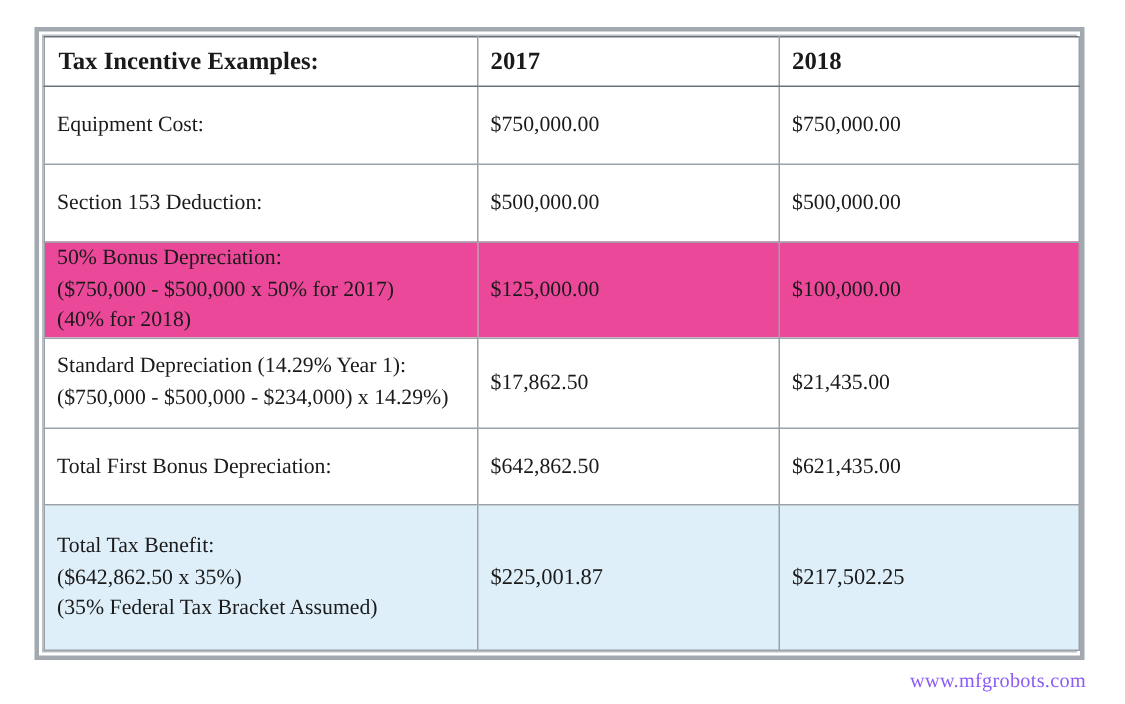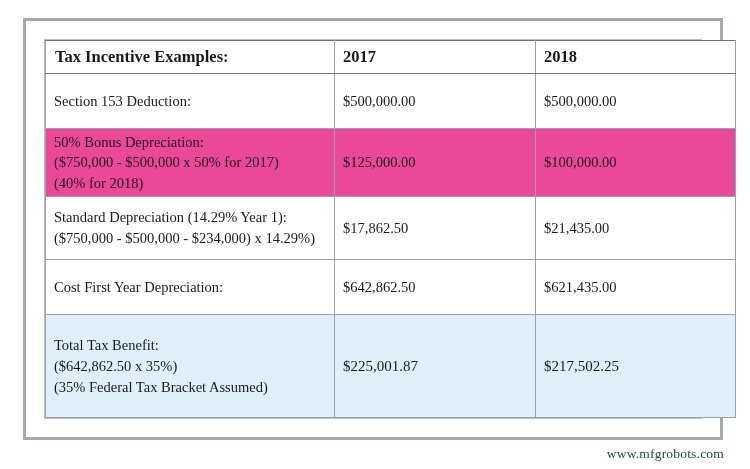--- a/index.html
+++ b/index.html
@@ -19,21 +19,21 @@
   
   .table-frame {
     position: absolute;
     left: 23px;
     top: 18px;
     width: 700px;
     height: 422px;
     box-sizing: border-box;
     border: 3px solid #a3a9b0;
     background: #ffffff;
-    padding: 18px;
+    padding: 2px;
   }
   .table-inner {
     width: 100%;
     height: 100%;
     box-sizing: border-box;
     border: 1px solid #b9bec4;
     background: #ffffff;
   }
 
   table.tax-table {
@@ -84,21 +84,21 @@
   .cell-lines .ln { display: block; white-space: nowrap; }
 
   .val { white-space: nowrap; }
 
   
   .watermark {
     position: absolute;
     right: 26px;
     top: 446px;
     font-size: 13.5px;
-    color: #14532d;
+    color: #8b5cf6;
     letter-spacing: 0.2px;
     white-space: nowrap;
   }
 </style>
 </head>
 <body>
 
 <div class="table-frame">
   <div class="table-inner">
     <table class="tax-table">
@@ -108,20 +108,29 @@
         <col class="c-y2">
       </colgroup>
       <thead>
         <tr class="header-row">
           <th class="h-label">Tax Incentive Examples:</th>
           <th>2017</th>
           <th>2018</th>
         </tr>
       </thead>
       <tbody>
+          <tr class="body-row">
+            <td>
+              <span class="cell-lines">
+                <span class="ln">Equipment Cost:</span>
+              </span>
+            </td>
+            <td class="val">$750,000.00</td>
+            <td class="val">$750,000.00</td>
+          </tr>
           <tr class="body-row">
             <td>
               <span class="cell-lines">
                 <span class="ln">Section 153 Deduction:</span>
               </span>
             </td>
             <td class="val">$500,000.00</td>
             <td class="val">$500,000.00</td>
           </tr>
           <tr class="body-row row-highlight-yellow">
@@ -141,21 +150,21 @@
                 <span class="ln">Standard Depreciation (14.29% Year 1):</span>
                 <span class="ln">($750,000 - $500,000 - $234,000) x 14.29%)</span>
               </span>
             </td>
             <td class="val">$17,862.50</td>
             <td class="val">$21,435.00</td>
           </tr>
           <tr class="body-row">
             <td>
               <span class="cell-lines">
-                <span class="ln">Cost First Year Depreciation:</span>
+                <span class="ln">Total First Bonus Depreciation:</span>
               </span>
             </td>
             <td class="val">$642,862.50</td>
             <td class="val">$621,435.00</td>
           </tr>
           <tr class="body-row row-highlight-blue">
             <td>
               <span class="cell-lines">
                 <span class="ln">Total Tax Benefit:</span>
                 <span class="ln">($642,862.50 x 35%)</span>

